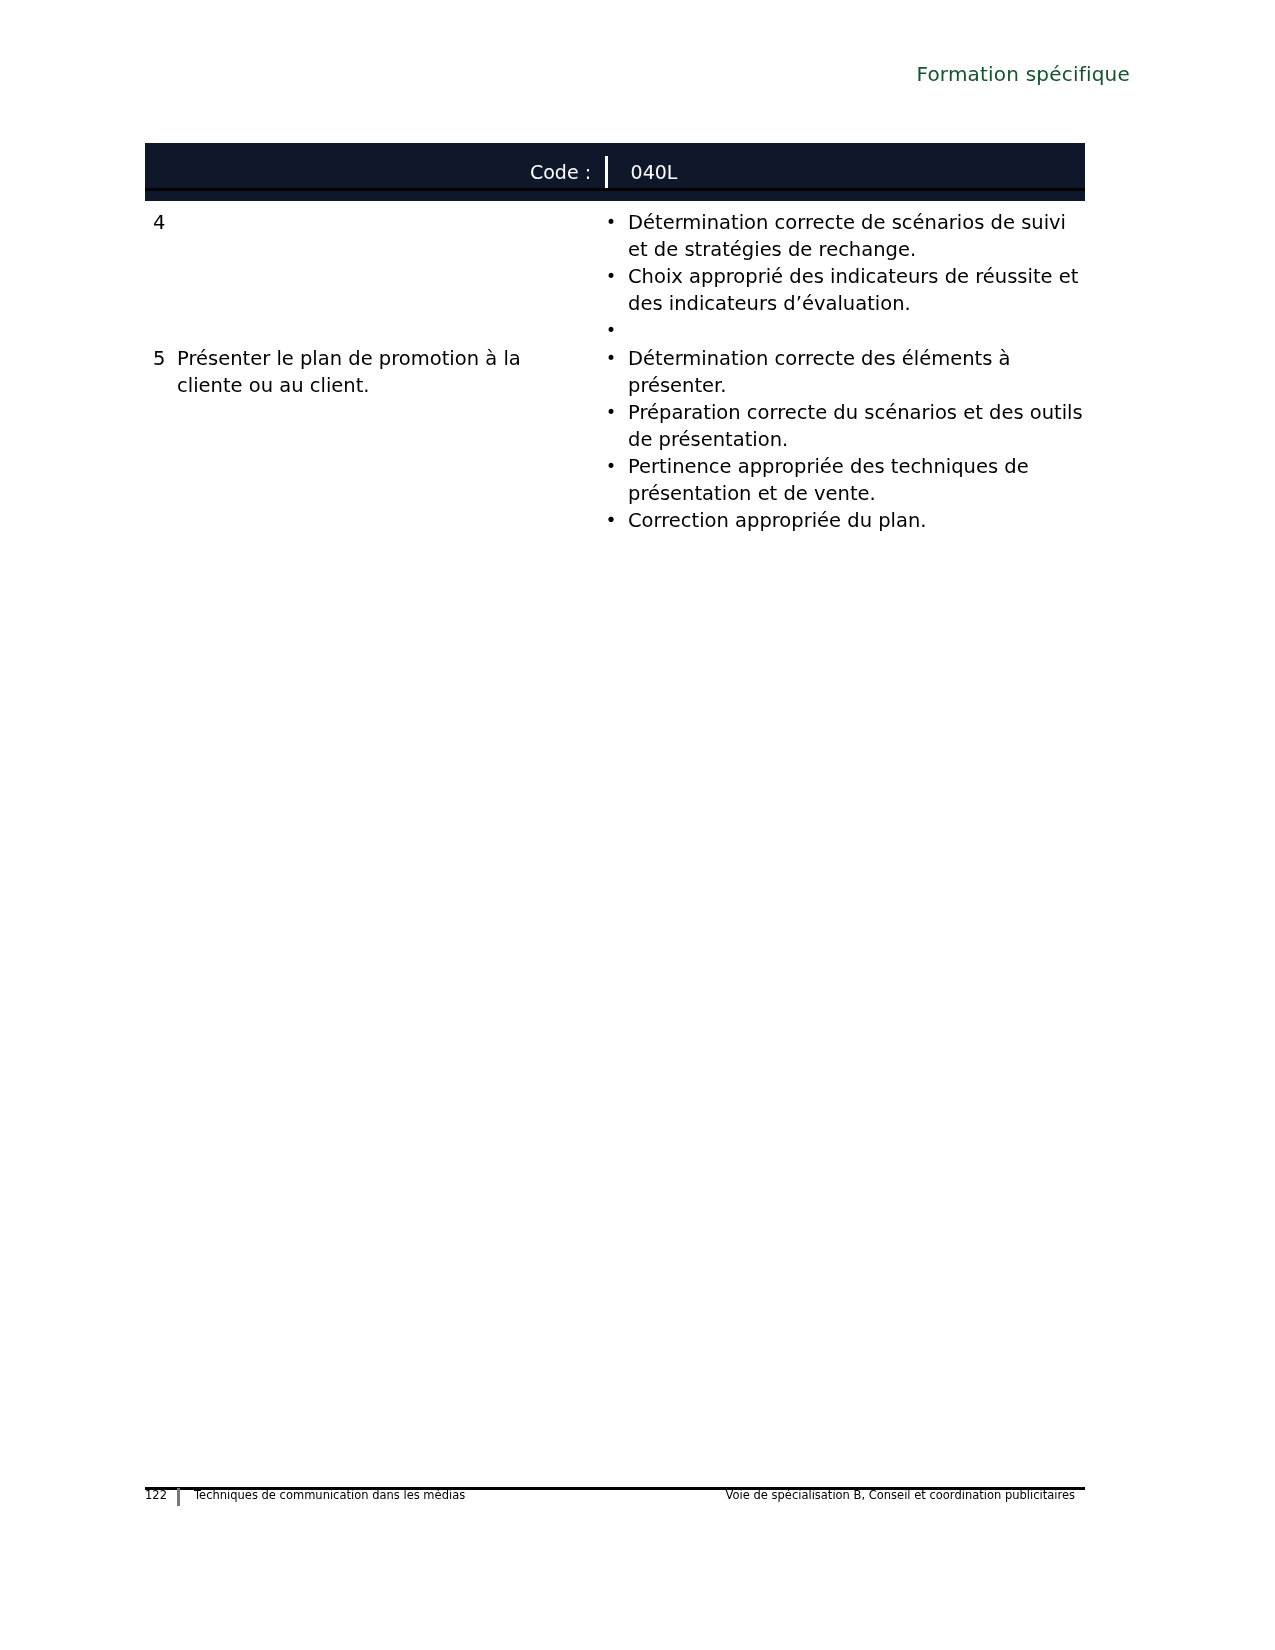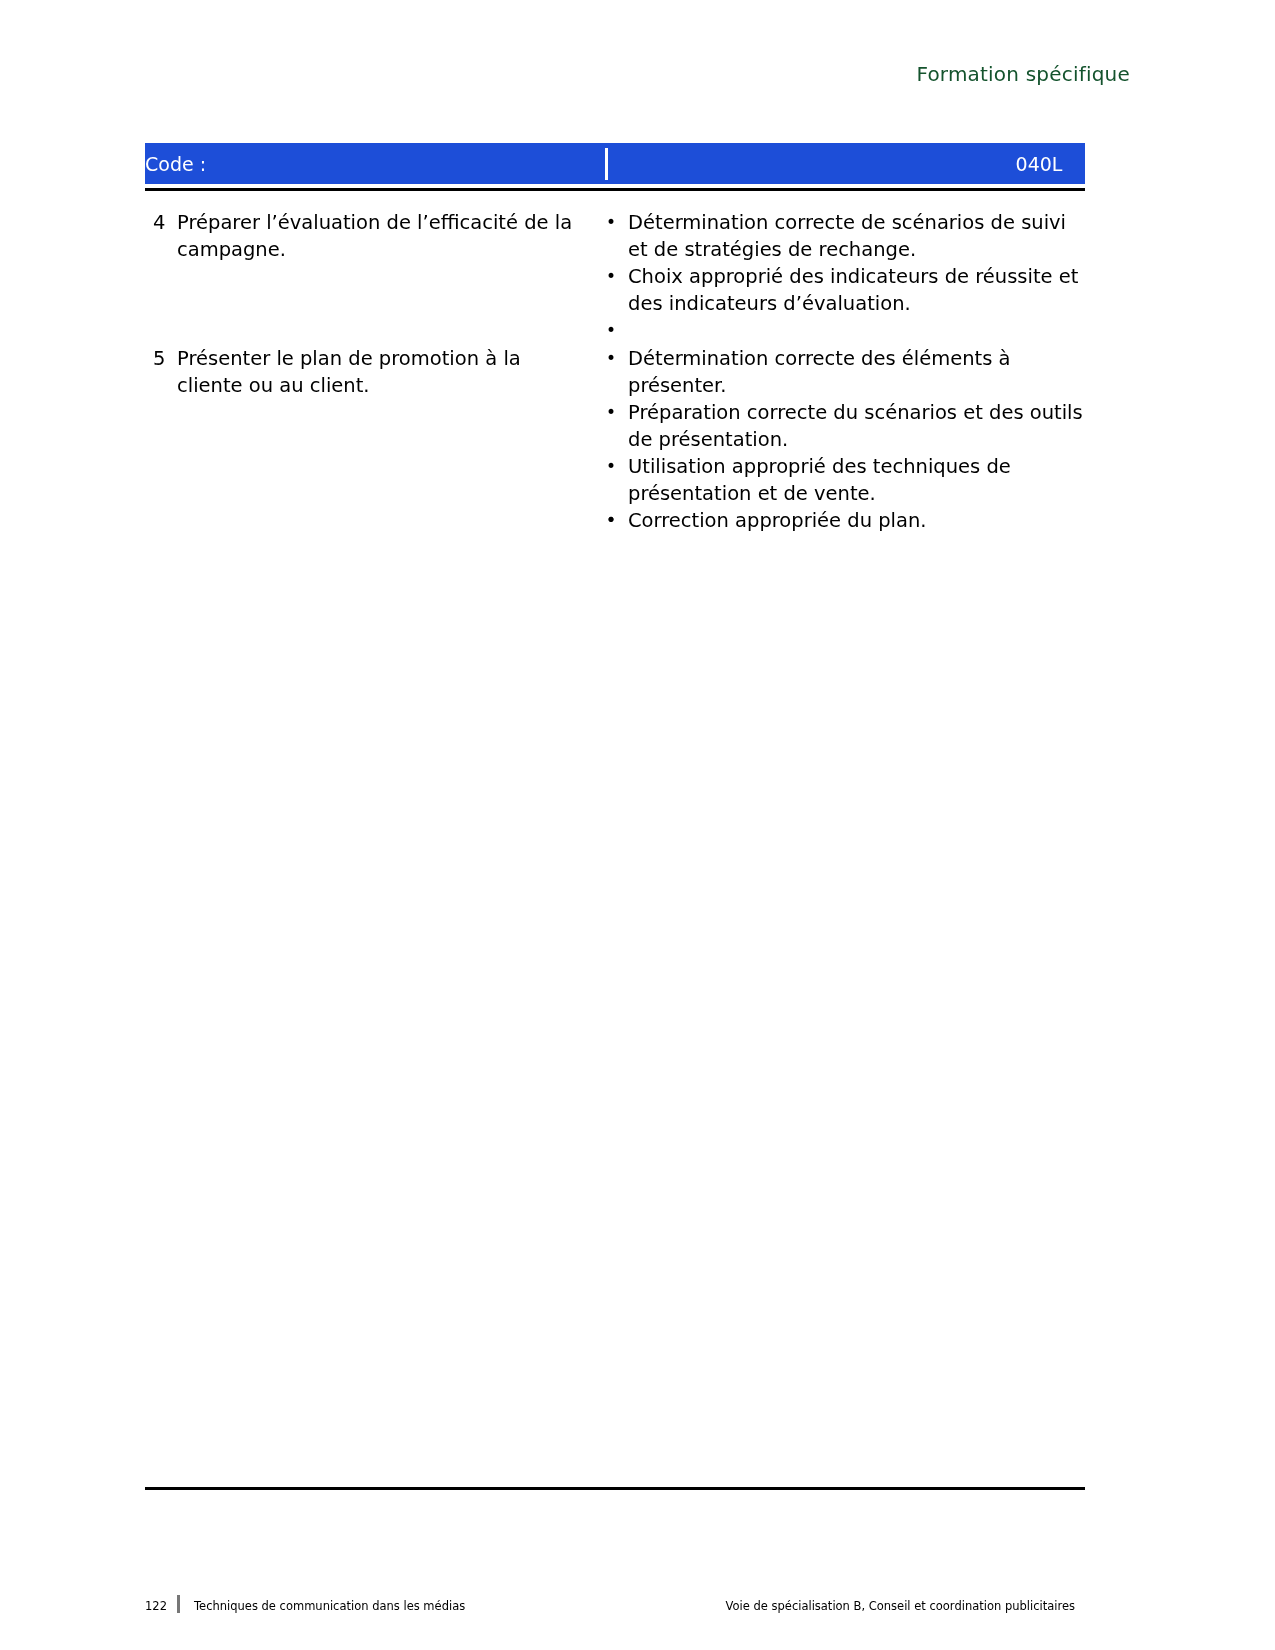--- a/index.html
+++ b/index.html
@@ -31,25 +31,25 @@
     letter-spacing: 0.2px;
     font-family: "DejaVu Sans", sans-serif;
   }
 
   
   .code-bar {
     position: absolute;
     left: 145px;
     top: 143px;
     width: 940px;
-    height: 41px;
-    background: #1d4ed8;
+    height: 58px;
+    background: #0f172a;
     display: flex;
     align-items: center;
-    justify-content: space-between;
+    justify-content: center;
     box-sizing: border-box;
   }
   .code-label {
     color: #ffffff;
     font-size: 19px;
     padding-right: 14px;
     white-space: nowrap;
   }
   .code-sep {
     width: 3px;
@@ -135,25 +135,25 @@
     position: absolute;
     left: 145px;
     top: 1487px;
     width: 940px;
     height: 3px;
     background: #000000;
   }
   .footer {
     position: absolute;
     left: 145px;
-    top: 1583px;
+    top: 1488px;
     width: 940px;
     height: 30px;
     display: flex;
-    align-items: flex-end;
+    align-items: flex-start;
     font-size: 11.5px;
     color: #000000;
   }
   .footer-page {
     width: 32px;
     text-align: left;
     font-size: 11.5px;
   }
   .footer-bar {
     width: 3px;
@@ -184,41 +184,40 @@
     <span class="code-sep"></span>
     <span class="code-value">040L</span>
   </div>
   <div class="code-underline"></div>
 
   <div class="content">
 
     <div class="row">
       <div class="col-left">
         <div class="row-num">4</div>
-        <div class="row-text">Préparer l’évaluation de l’efficacité de la campagne.</div>
       </div>
       <div class="col-right">
         <ul class="crit">
           <li><span class="bullet">•</span><span>Détermination correcte de scénarios de suivi et de stratégies de rechange.</span></li>
           <li><span class="bullet">•</span><span>Choix approprié des indicateurs de réussite et des indicateurs d’évaluation.</span></li>
           <li><span class="bullet">•</span></li>
         </ul>
       </div>
     </div>
 
     <div class="row" style="margin-top:24px;">
       <div class="col-left">
         <div class="row-num">5</div>
         <div class="row-text">Présenter le plan de promotion à la cliente ou au client.</div>
       </div>
       <div class="col-right">
         <ul class="crit">
           <li><span class="bullet">•</span><span>Détermination correcte des éléments à présenter.</span></li>
           <li><span class="bullet">•</span><span>Préparation correcte du scénarios et des outils de présentation.</span></li>
-          <li><span class="bullet">•</span><span>Utilisation approprié des techniques de présentation et de vente.</span></li>
+          <li><span class="bullet">•</span><span>Pertinence appropriée des techniques de présentation et de vente.</span></li>
           <li><span class="bullet">•</span></li>
           <li><span class="bullet">•</span><span>Correction appropriée du plan.</span></li>
         </ul>
       </div>
     </div>
 
   </div>
 
   <div class="footer-rule"></div>
   <div class="footer">

